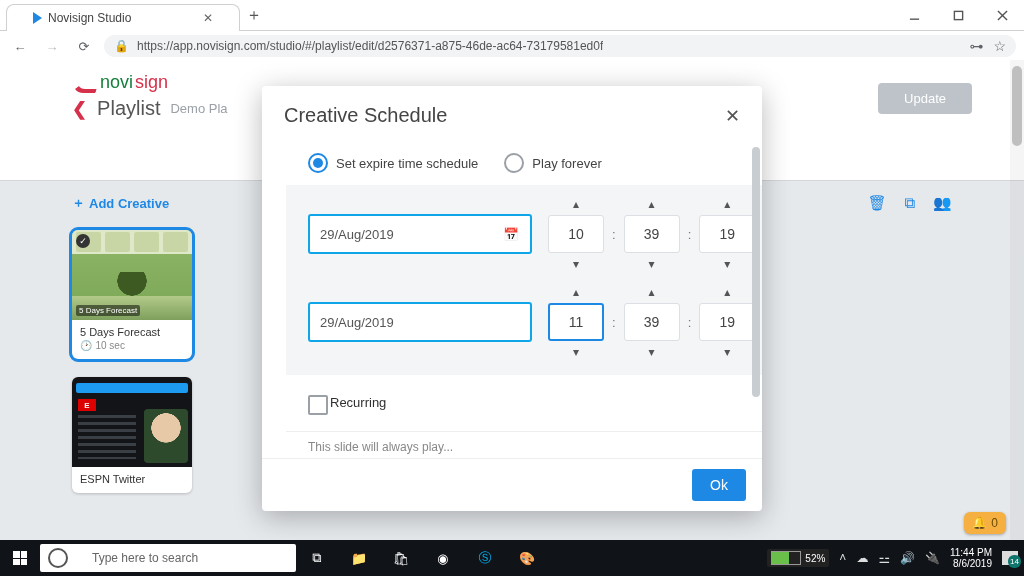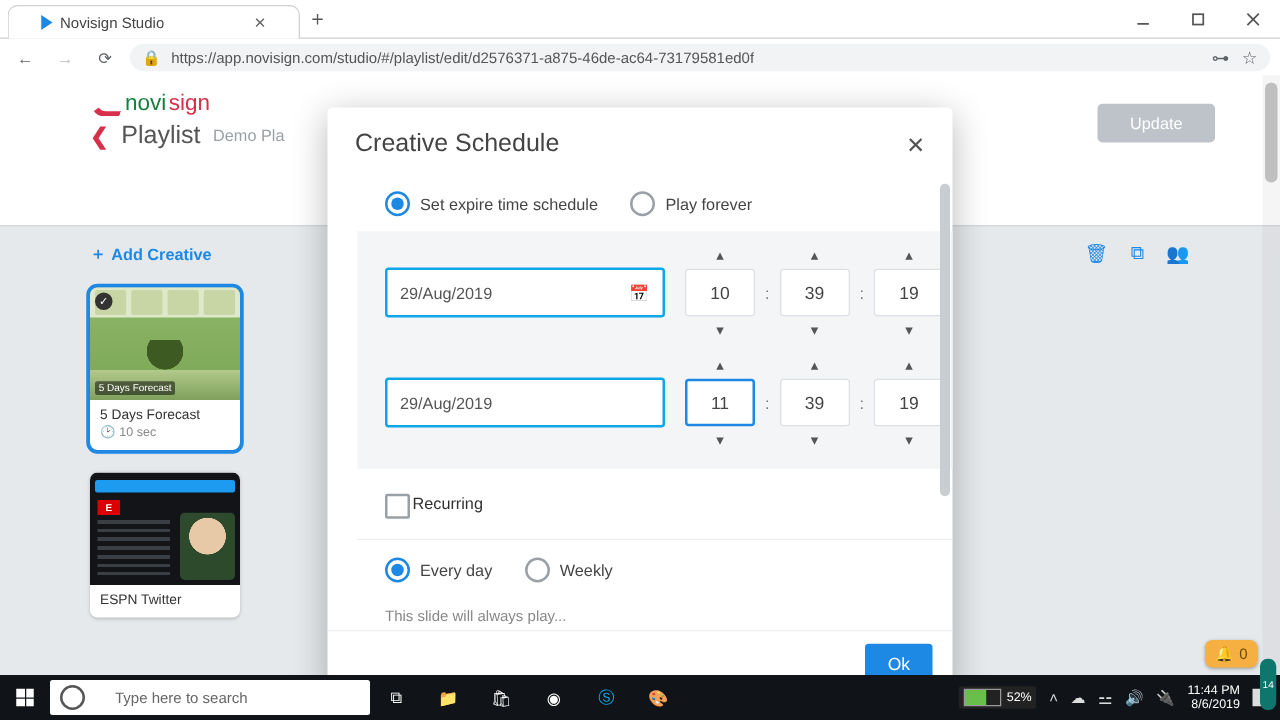--- a/index.html
+++ b/index.html
@@ -130,21 +130,21 @@
   .search .o{width:16px;height:16px;border:2px solid #555;border-radius:50%;}
   .tb-icons{display:flex;align-items:center;height:100%;}
   .tb-icons .ic{width:42px;height:100%;display:flex;align-items:center;justify-content:center;}
   .tb-right{margin-left:auto;display:flex;align-items:center;gap:10px;padding-right:6px;height:100%;}
   .battery{display:flex;align-items:center;gap:4px;font-size:10px;background:#222;padding:2px 4px;border-radius:2px;}
   .battery .bar{width:28px;height:12px;border:1px solid #999;position:relative;}
   .battery .bar::after{content:"";position:absolute;left:0;top:0;bottom:0;width:59%;background:#6abf4b;}
   .tray{display:flex;align-items:center;gap:10px;color:#ddd;font-size:12px;}
   .clock{font-size:10px;line-height:11px;text-align:right;}
   .action{width:16px;height:14px;background:#ddd;position:relative;}
-  .action .b{position:absolute;right:-3px;bottom:-3px;background:#0f766e;color:#fff;font-size:8px;border-radius:6px;padding:16px 2px;}
+  .action .b{position:absolute;right:-3px;bottom:-3px;background:#0f766e;color:#fff;font-size:8px;border-radius:6px;padding:2px 2px;}
 
   svg{display:block;}
 
 </style>
 </head>
 <body>
 
 <div class="titlebar">
   <div class="tab">
     <span class="fav"></span>
@@ -335,30 +335,20 @@
           </div>
         </div>
 
         <div class="recurring">
           <span class="cb"></span>
           <span>Recurring</span>
         </div>
 
         <div class="hr"></div>
 
-        <div class="radio-row" style="padding-top:14px">
-          <label class="radio checked">
-            <span class="r-outer"></span>
-            <span>Every day</span>
-          </label>
-          <label class="radio">
-            <span class="r-outer"></span>
-            <span>Weekly</span>
-          </label>
-        </div>
         <div class="hint">This slide will always play...</div>
       </div>
     </div>
     <div class="modal-foot">
       <div class="btn primary">Ok</div>
     </div>
   </div>
 
   <div class="notif">
     <span>🔔</span>

